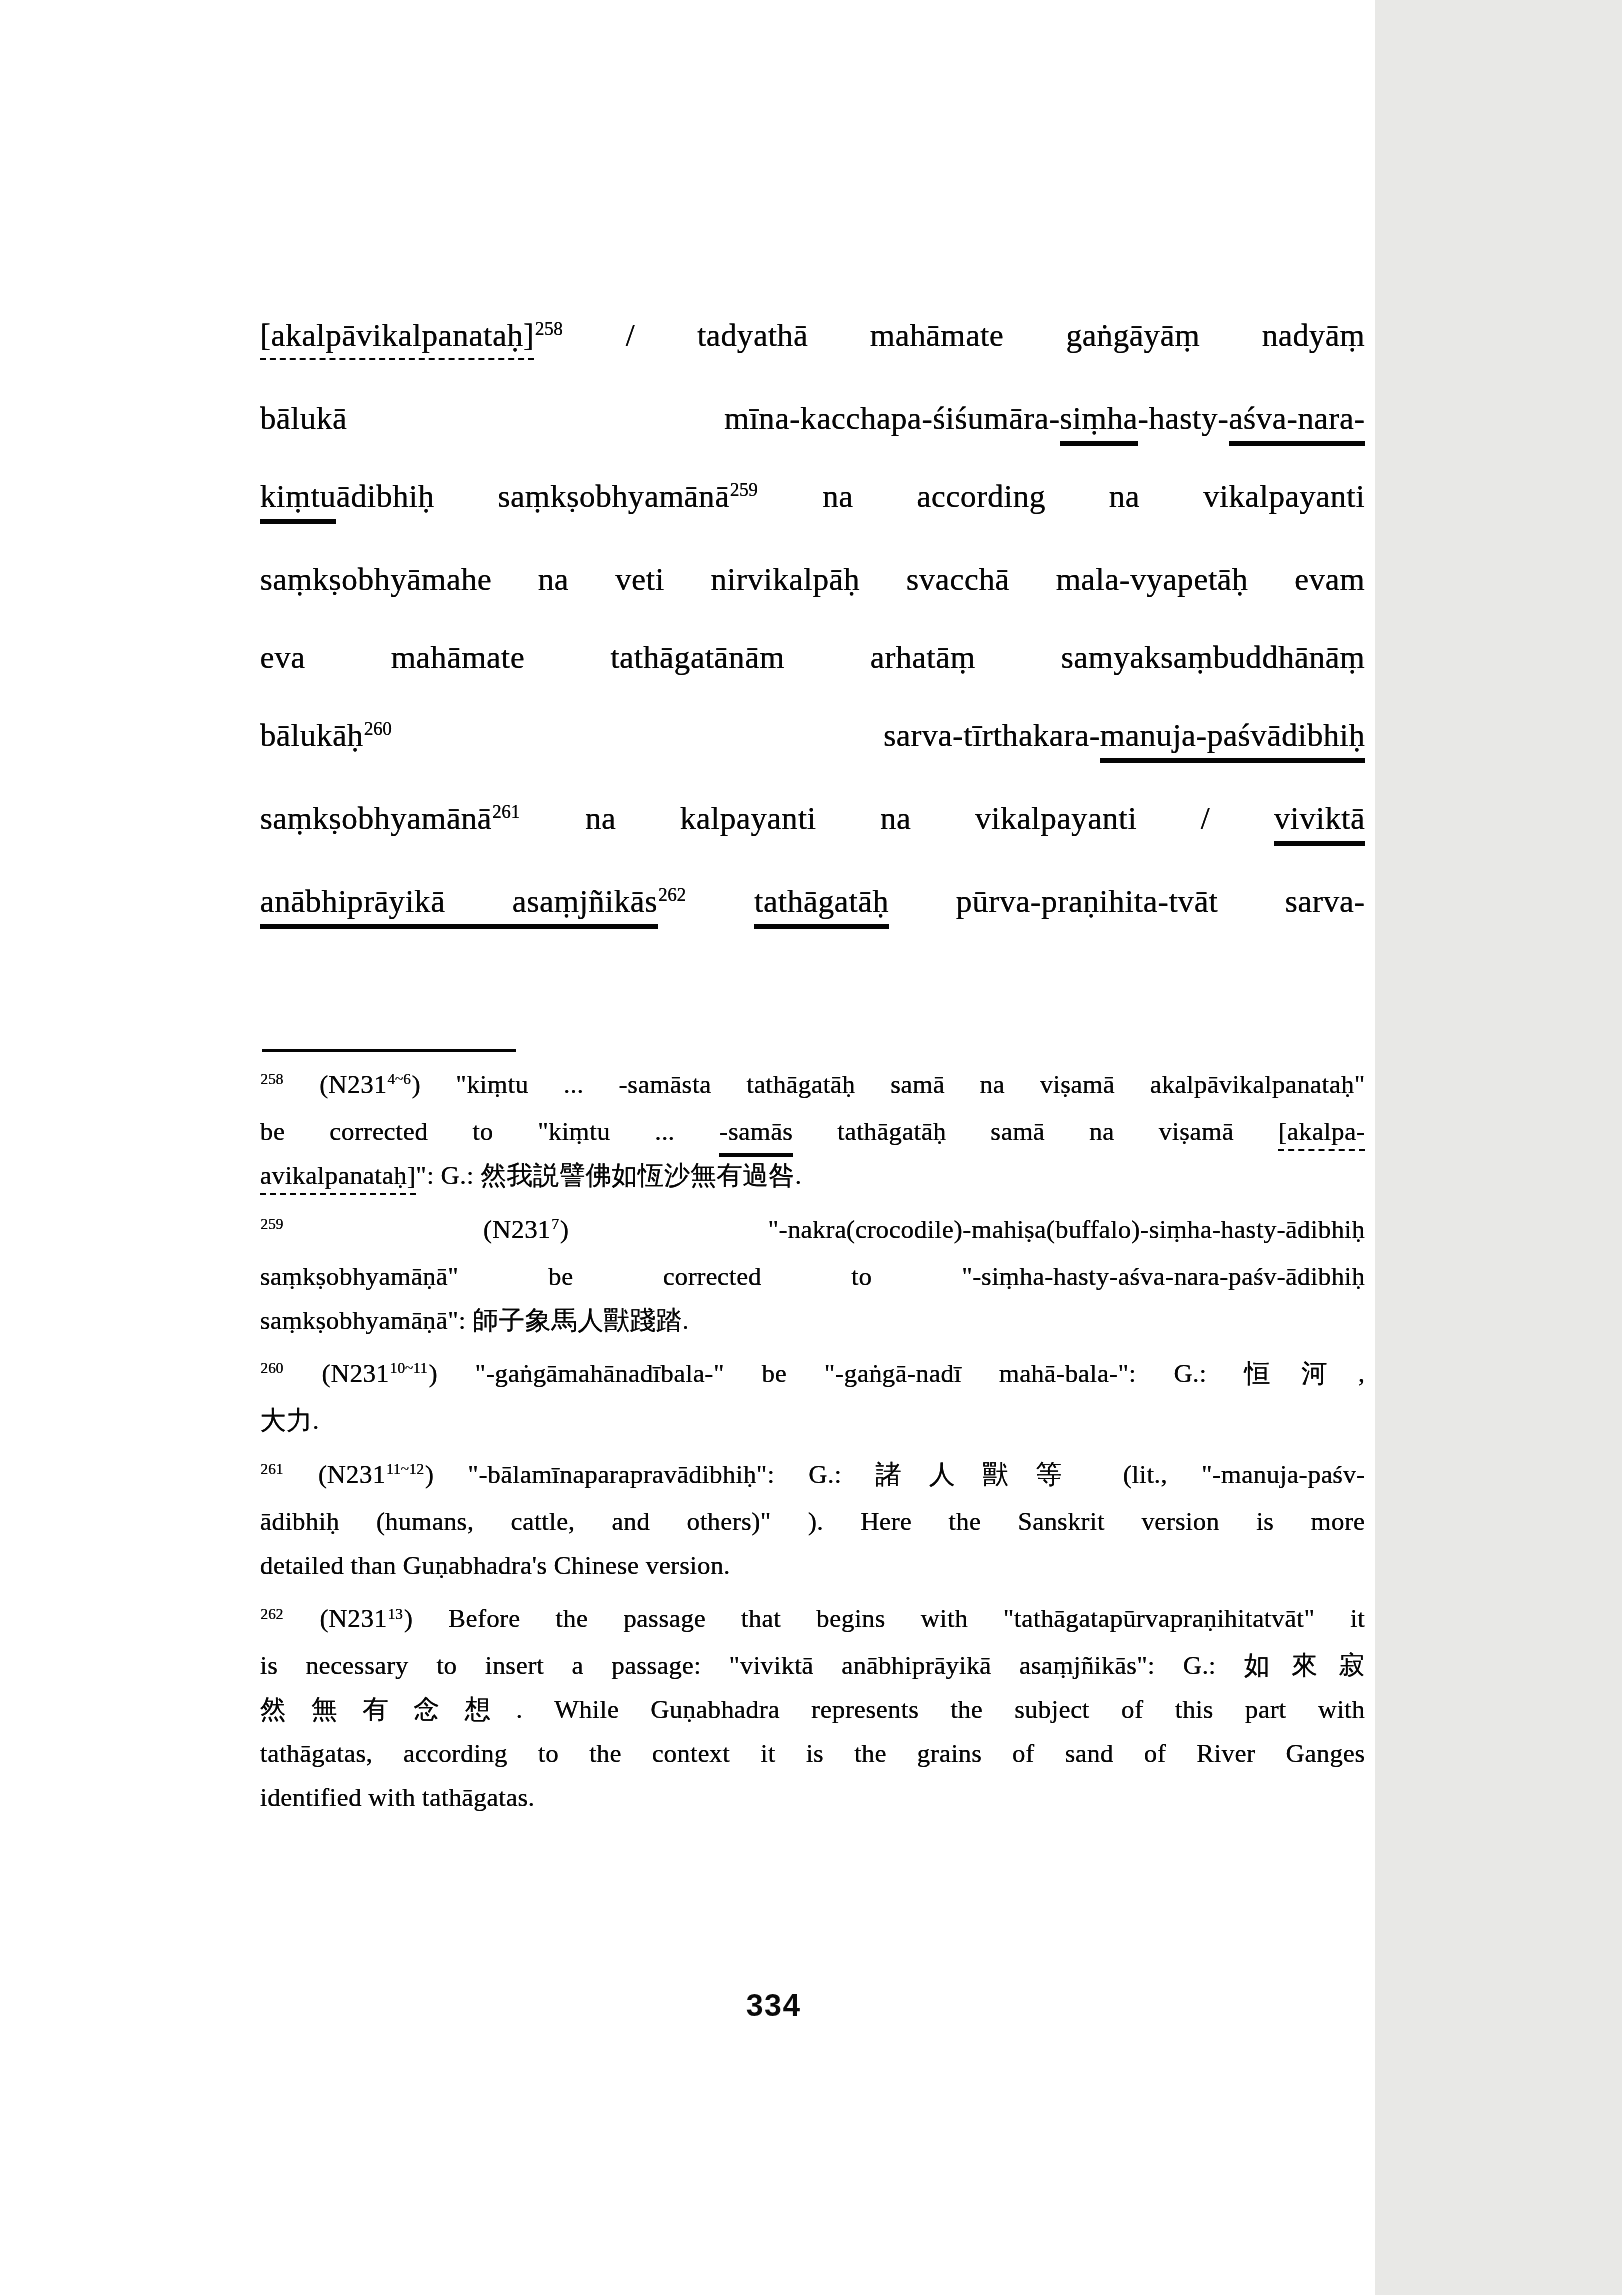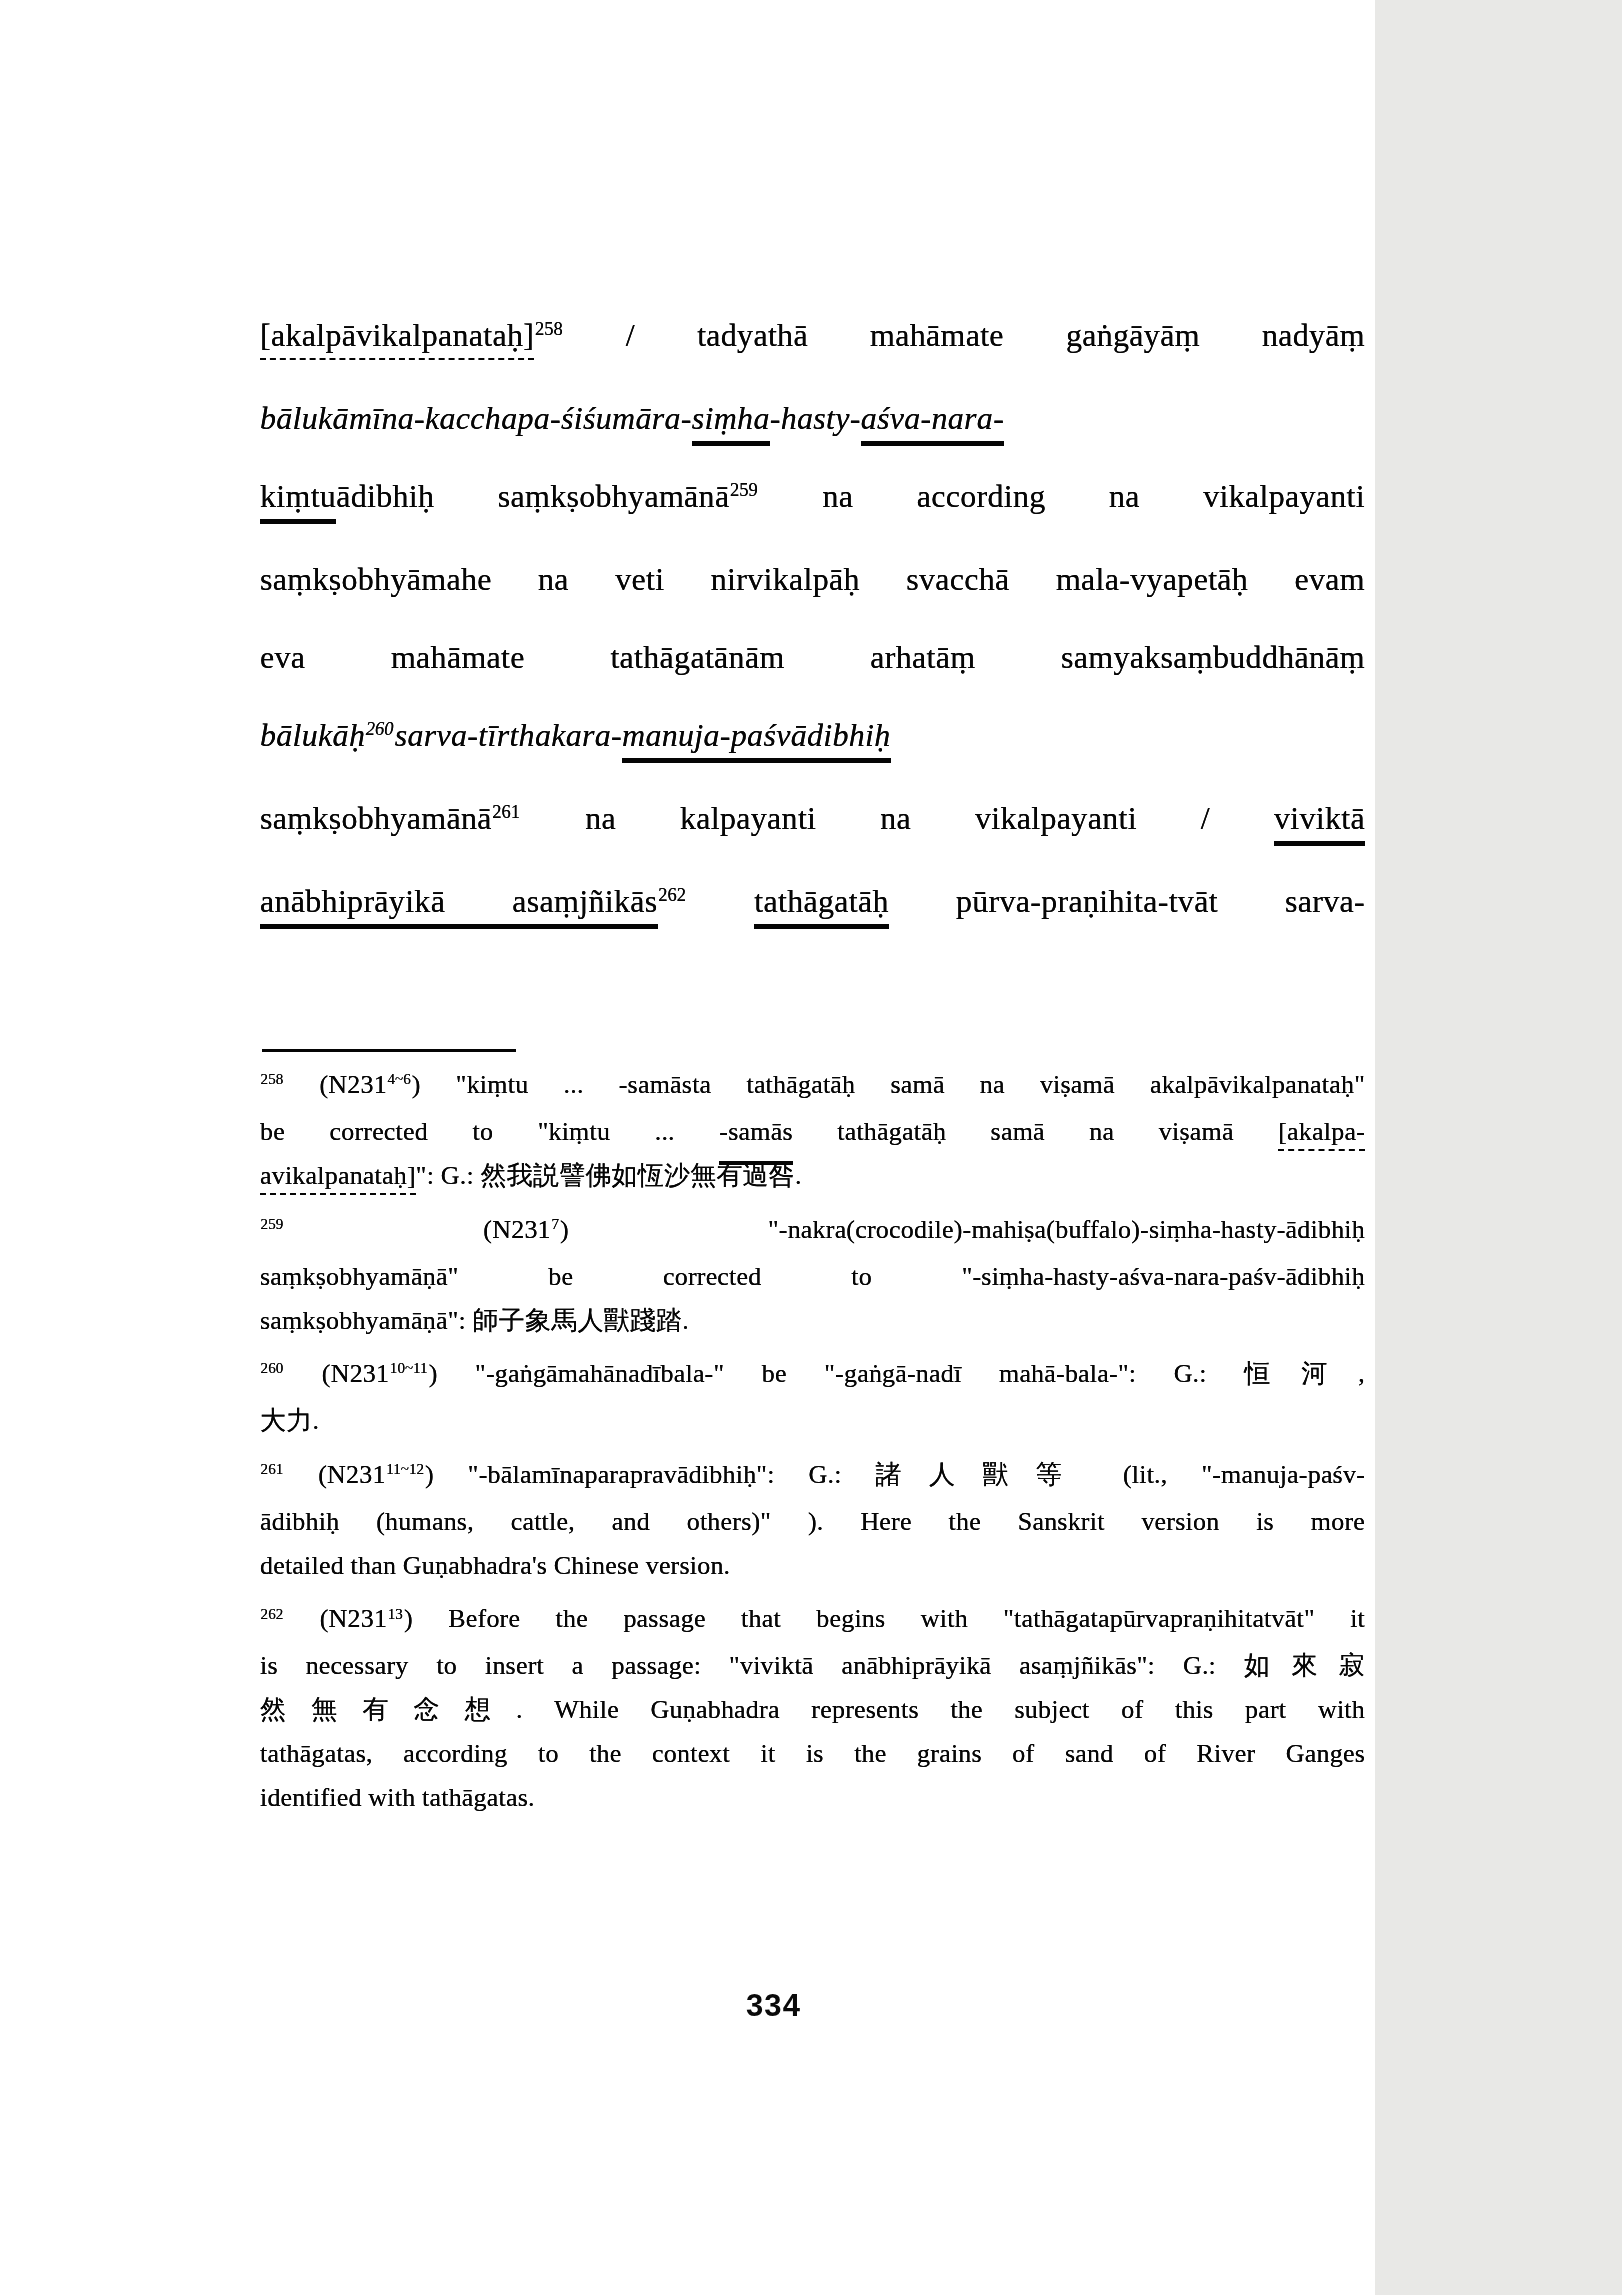--- a/index.html
+++ b/index.html
@@ -15,41 +15,41 @@
   
   .bodyblock{top:296px;}
   .bline{
     font-size:32px;
     line-height:78px;
     letter-spacing:0.3px;
     text-shadow:0 0 0.3px currentColor;
     white-space:normal;
   }
   .just{text-align:justify;text-align-last:justify;}
-  .flexline{display:flex;font-style:italic;}
+  .flexline{display:flex;justify-content:space-between;}
   .u{border-bottom:5.7px solid #050505;padding-bottom:4.5px;}
   .udot{border-bottom:2.8px dashed #050505;padding-bottom:4.5px;}
   sup.ref{
     font-size:0.58em;
     vertical-align:baseline;
     position:relative;top:-0.58em;
     letter-spacing:0;
     padding:0 1.1px 0 0.6px;
   }
   
   .fnsep{position:absolute;left:262px;top:1049px;width:254px;height:3.4px;background:#050505;}
   .fnblock{top:1063px;}
   .fn{margin:0 0 9.6px 0;}
   .fnline{
     font-size:26px;
     line-height:44px;
     letter-spacing:0.2px;
     text-shadow:0 0 0.3px currentColor;
   }
-  .fn .u{border-bottom:4.5px solid #050505;padding-bottom:15px;}
+  .fn .u{border-bottom:4.5px solid #050505;padding-bottom:7px;}
   .fn .udot{border-bottom:2.3px dashed #050505;padding-bottom:2.8px;}
   
   .pagenum{
     position:absolute;left:746px;top:1988px;
     font-family:"Liberation Sans","DejaVu Sans",sans-serif;
     font-weight:bold;font-size:31px;letter-spacing:1.1px;color:#0a0a0a;
   }
   
   .artifact{position:absolute;background:#b9b9b6;opacity:0.65;}
   .a1{left:1581px;top:643px;width:2.3px;height:21.5px;}

